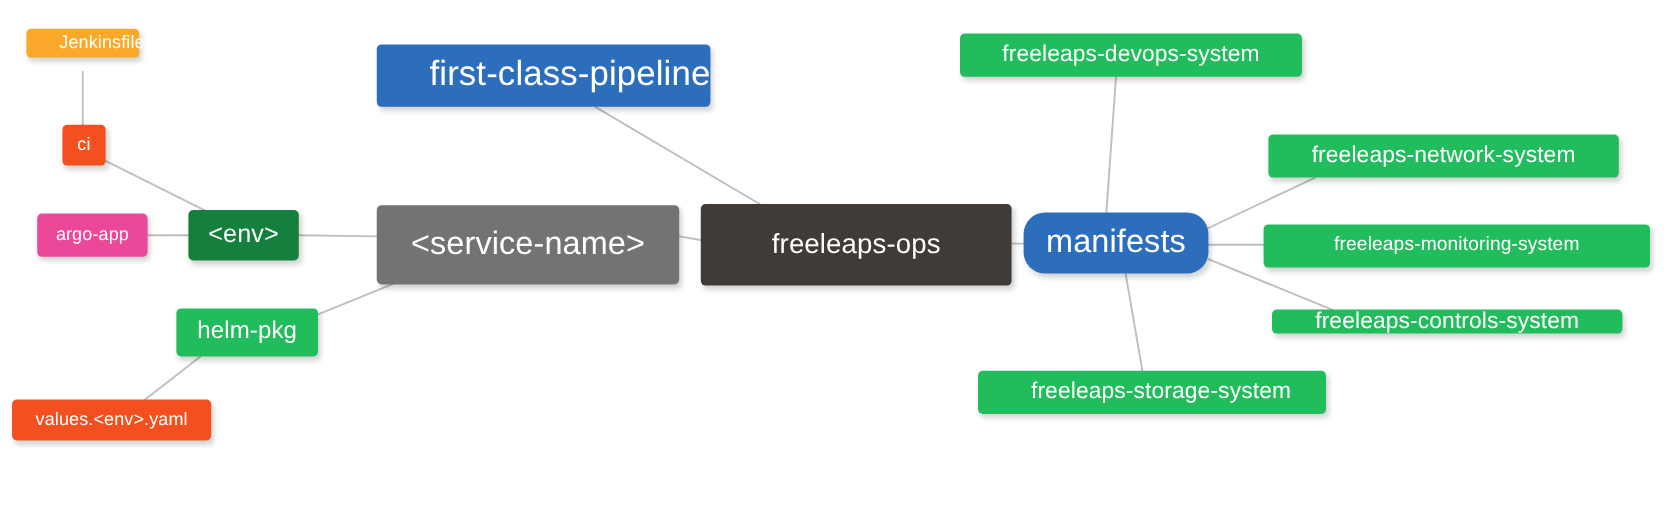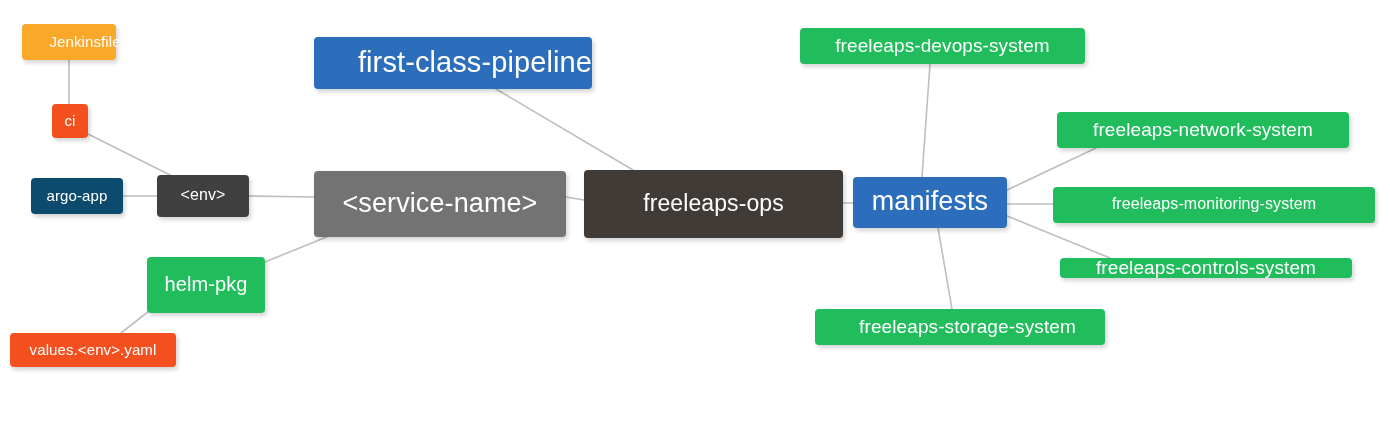--- a/index.html
+++ b/index.html
@@ -61,48 +61,48 @@
       <line x1="566" y1="197" x2="584" y2="200" stroke="#bfbfbf" stroke-width="1.6" stroke-linecap="round"></line>
       <line x1="496" y1="89" x2="633" y2="170" stroke="#bfbfbf" stroke-width="1.6" stroke-linecap="round"></line>
       <line x1="843" y1="203" x2="853" y2="203" stroke="#bfbfbf" stroke-width="1.6" stroke-linecap="round"></line>
       <line x1="922" y1="177" x2="930" y2="64" stroke="#bfbfbf" stroke-width="1.6" stroke-linecap="round"></line>
       <line x1="1007" y1="190" x2="1096" y2="148" stroke="#bfbfbf" stroke-width="1.6" stroke-linecap="round"></line>
       <line x1="1007" y1="204" x2="1053" y2="204" stroke="#bfbfbf" stroke-width="1.6" stroke-linecap="round"></line>
       <line x1="1007" y1="216" x2="1110" y2="258" stroke="#bfbfbf" stroke-width="1.6" stroke-linecap="round"></line>
       <line x1="938" y1="228" x2="952" y2="309" stroke="#bfbfbf" stroke-width="1.6" stroke-linecap="round"></line>
     </svg>
   <div id="node-layer">
-      <div class="node" style="left: 22px; top: 24px; width: 94px; height: 36px; background: rgb(249, 168, 42); font-size: 15px; padding-left: 32px;">
+      <div class="node" style="left: 22px; top: 24px; width: 94px; height: 24px; background: rgb(249, 168, 42); font-size: 15px; padding-left: 32px;">
         <span class="node-label">Jenkinsfile</span>
       </div>
       <div class="node" style="left: 52px; top: 104px; width: 36px; height: 34px; background: rgb(244, 80, 31); font-size: 15px;">
         <span class="node-label">ci</span>
       </div>
-      <div class="node" style="left: 31px; top: 178px; width: 92px; height: 36px; background: #0c4a6e; font-size: 15px;">
+      <div class="node" style="left: 31px; top: 178px; width: 92px; height: 36px; background: #ec4899; font-size: 15px;">
         <span class="node-label">argo-app</span>
       </div>
-      <div class="node" style="left: 157px; top: 175px; width: 92px; height: 42px; background: #404040; font-size: 16px;">
+      <div class="node" style="left: 157px; top: 175px; width: 92px; height: 42px; background: #15803d; font-size: 21px;">
         <span class="node-label">&lt;env&gt;</span>
       </div>
-      <div class="node" style="left: 147px; top: 257px; width: 118px; height: 56px; background: rgb(33, 189, 92); font-size: 20px;">
+      <div class="node" style="left: 147px; top: 257px; width: 118px; height: 40px; background: rgb(33, 189, 92); font-size: 20px;">
         <span class="node-label">helm-pkg</span>
       </div>
       <div class="node" style="left: 10px; top: 333px; width: 166px; height: 34px; background: rgb(244, 80, 31); font-size: 15px;">
         <span class="node-label">values.&lt;env&gt;.yaml</span>
       </div>
       <div class="node" style="left: 314px; top: 37px; width: 278px; height: 52px; background: rgb(44, 110, 187); font-size: 29px; justify-content: flex-end;">
         <span class="node-label">first-class-pipeline</span>
       </div>
       <div class="node" style="left: 314px; top: 171px; width: 252px; height: 66px; background: #737373; font-size: 27px;">
         <span class="node-label">&lt;service-name&gt;</span>
       </div>
       <div class="node" style="left: 584px; top: 170px; width: 259px; height: 68px; background: rgb(64, 59, 55); font-size: 23px;">
         <span class="node-label">freeleaps-ops</span>
       </div>
-      <div class="node" style="left: 853px; top: 177px; width: 154px; height: 51px; background: rgb(44, 110, 187); font-size: 27px;">
+      <div class="node" style="left: 853px; top: 177px; width: 154px; height: 51px; background: rgb(44, 110, 187); font-size: 27px; border-radius: 18px;">
         <span class="node-label">manifests</span>
       </div>
       <div class="node" style="left: 800px; top: 28px; width: 285px; height: 36px; background: rgb(33, 189, 92); font-size: 19px;">
         <span class="node-label">freeleaps-devops-system</span>
       </div>
       <div class="node" style="left: 1057px; top: 112px; width: 292px; height: 36px; background: rgb(33, 189, 92); font-size: 19px;">
         <span class="node-label">freeleaps-network-system</span>
       </div>
       <div class="node" style="left: 1053px; top: 187px; width: 322px; height: 36px; background: rgb(33, 189, 92); font-size: 16px;">
         <span class="node-label">freeleaps-monitoring-system</span>

